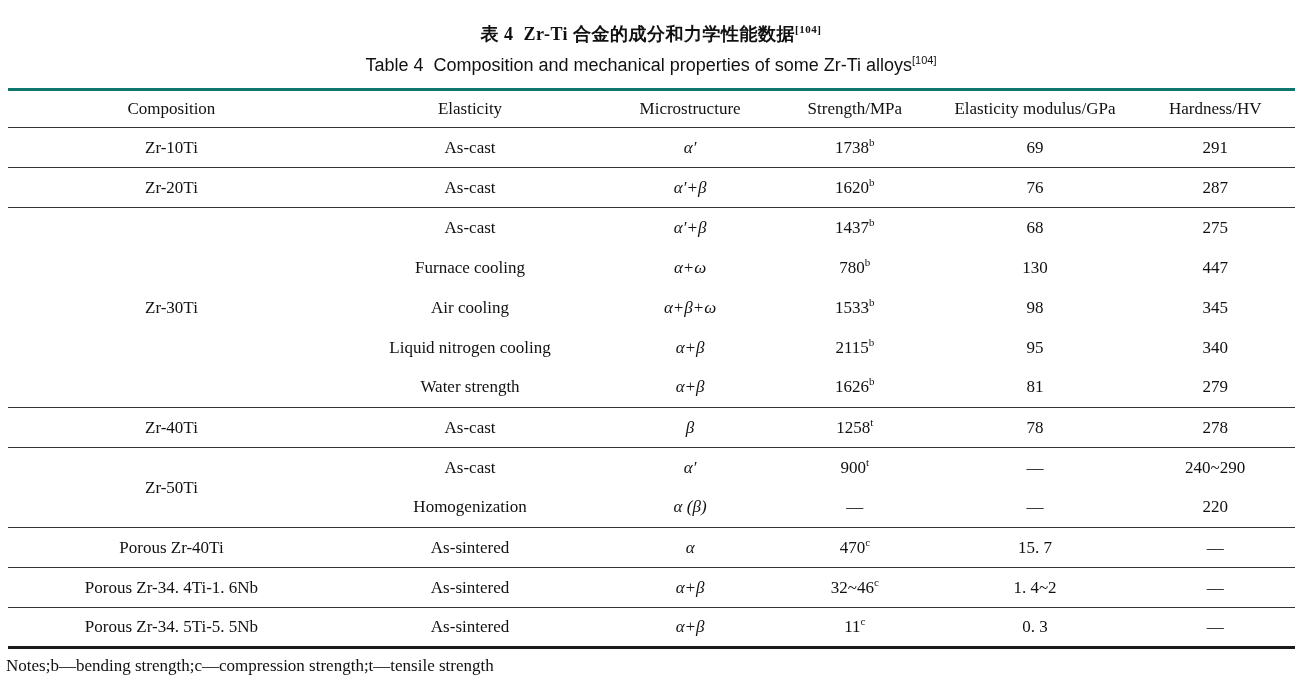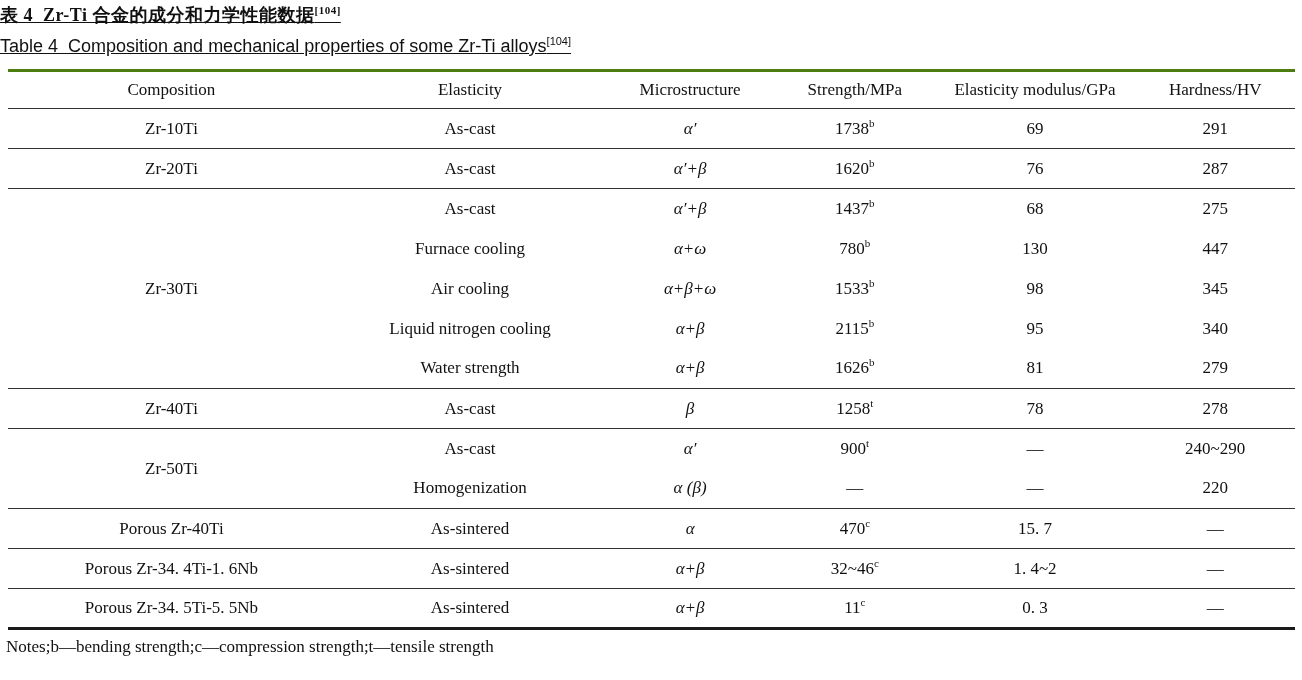--- a/index.html
+++ b/index.html
@@ -6,21 +6,21 @@
   html, body { background: #ffffff; }
   .page {
     position: relative;
     width: 1302px;
     height: 680px;
     background: #ffffff;
     color: #111;
     font-family: "Liberation Serif", "DejaVu Serif", serif;
     overflow: hidden;
   }
-  .titles { text-align: left; padding-top: 3px; text-decoration: underline; }
+  .titles { text-align: center; padding-top: 22px; }
   .title-cn {
     font-size: 18px;
     font-weight: 700;
     white-space: pre-wrap;
     font-family: "Liberation Serif", "DejaVu Serif", serif;
     letter-spacing: 0.5px;
   }
   .title-en {
     margin-top: 9px;
     font-size: 18px;
@@ -30,21 +30,21 @@
   }
   .ref-sup {
     font-size: 11px;
     vertical-align: super;
     line-height: 0;
   }
   table.data-table {
     width: 1287px;
     margin: 12px 0 0 8px;
     border-collapse: collapse;
-    border-top: 3px solid #4d7c0f;
+    border-top: 3px solid #0f766e;
     border-bottom: 3px solid #1a1a1a;
     font-size: 17px;
   }
   table.data-table th {
     font-weight: 400;
     height: 38px;
     text-align: center;
     vertical-align: middle;
     border-bottom: 1.5px solid #333;
     padding: 0 4px;

